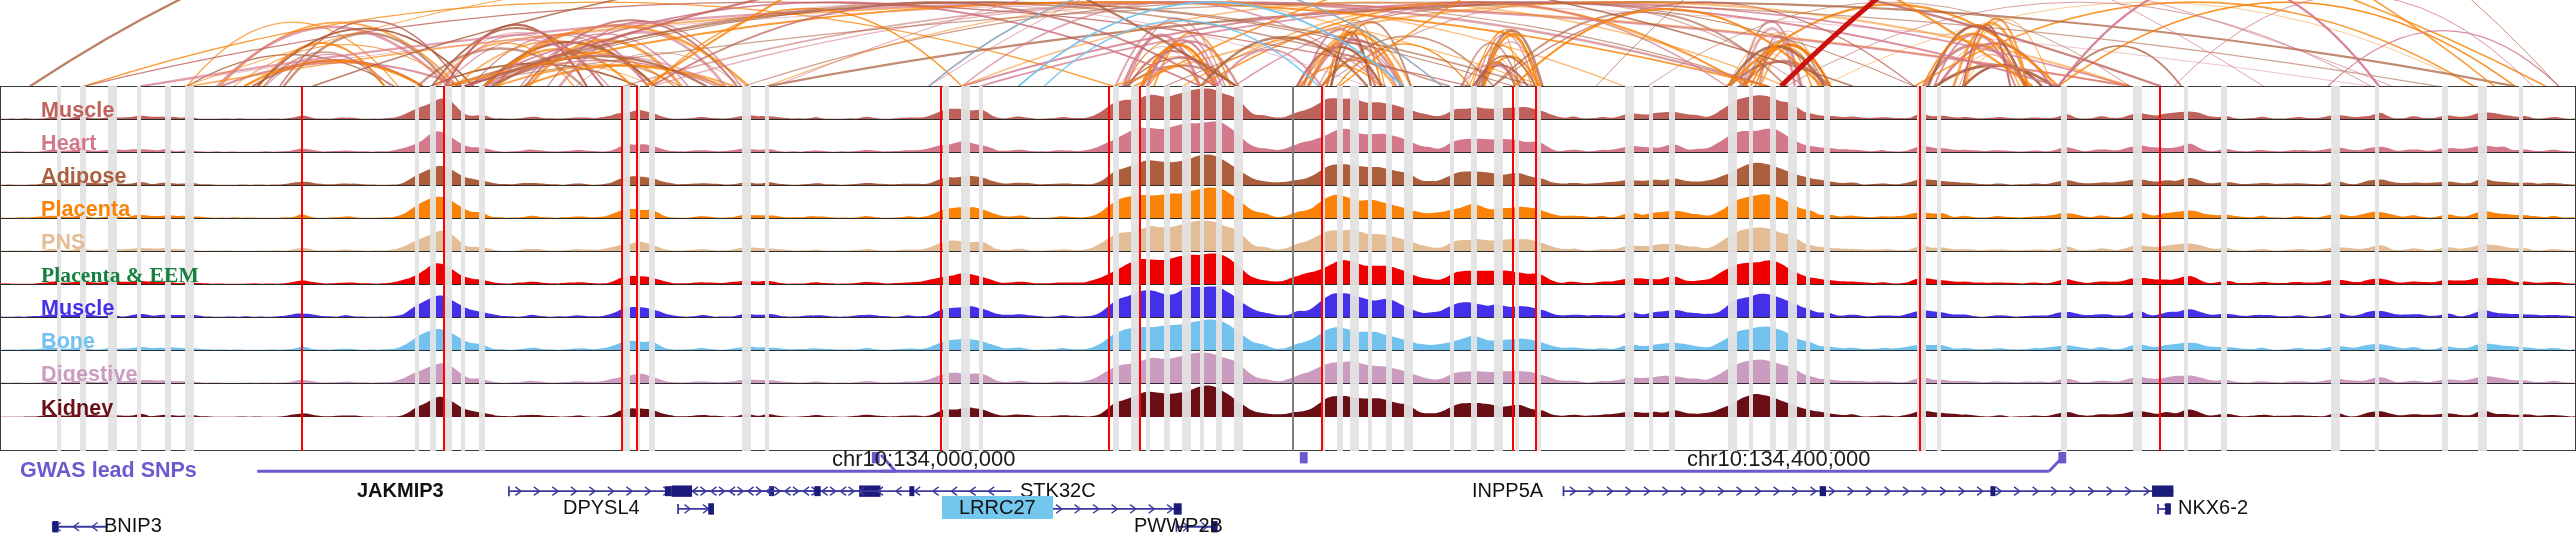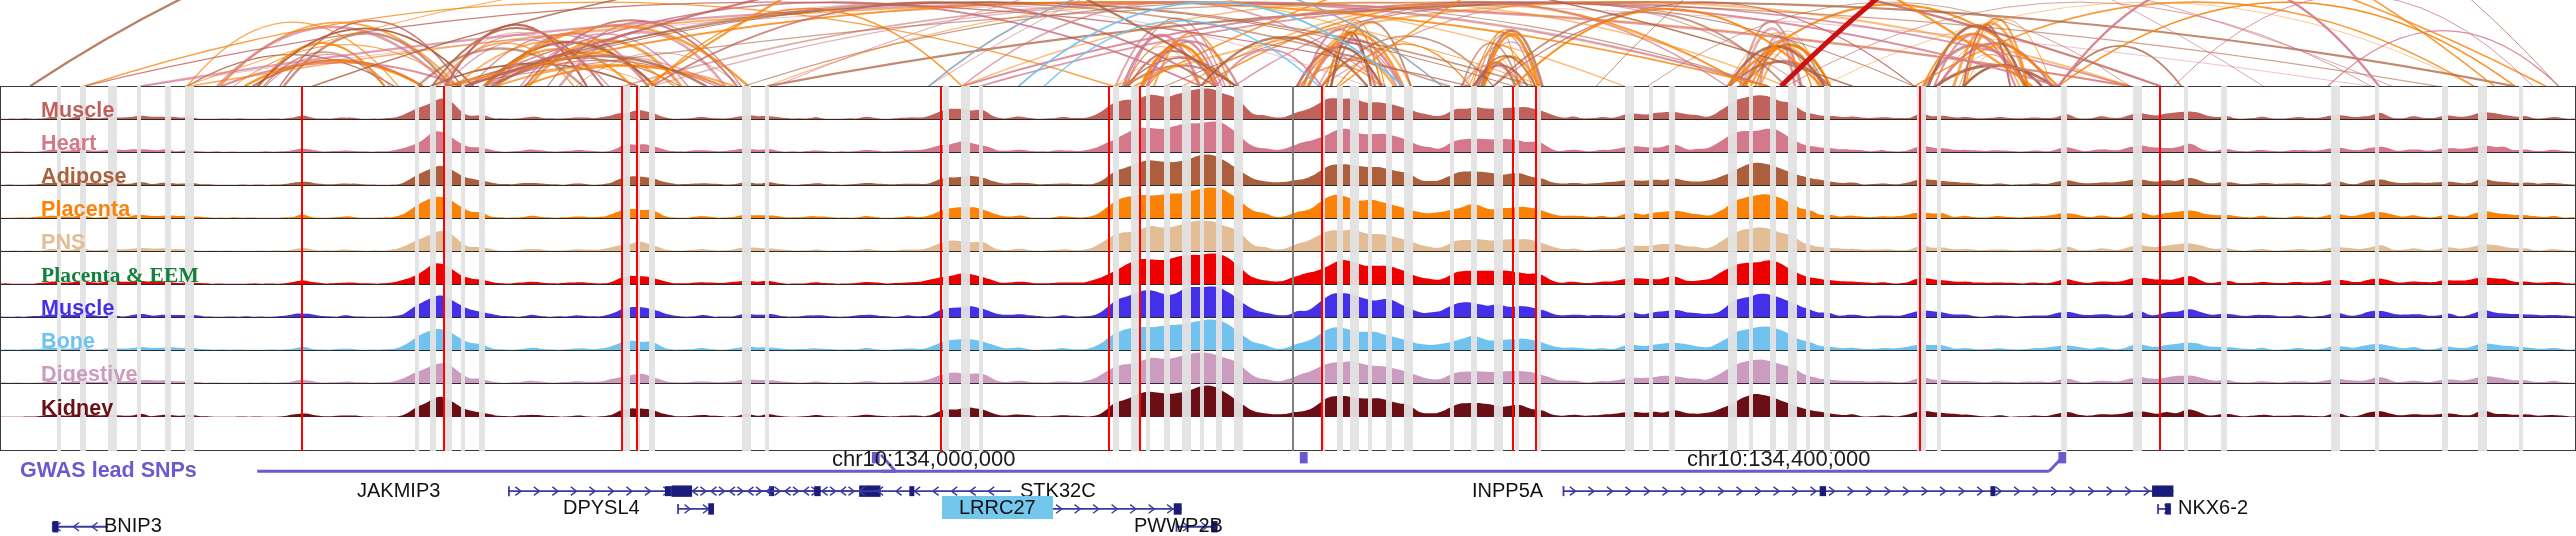--- a/index.html
+++ b/index.html
@@ -486,21 +486,21 @@
         <rect x="2786.76" y="48" width="7" height="14" fill="#1b1b7a"></rect>
         <line x1="3022.2000000000003" y1="80" x2="3040.2000000000003" y2="80" stroke="#3b3b9e" stroke-width="2.5"></line>
         <line x1="3022.2000000000003" y1="73" x2="3022.2000000000003" y2="87" stroke="#3b3b9e" stroke-width="2.5"></line>
         <path d="M 3031.2000000000003 74 L 3039.2000000000003 80 L 3031.2000000000003 86" fill="none" stroke="#3b3b9e" stroke-width="2"></path>
         <rect x="3032.2000000000003" y="72" width="8" height="16" fill="#1b1b7a"></rect>
       </svg>
   <span class="gwas-label" style="left: 20px; top: 5.7px;">GWAS lead SNPs</span>
       <span class="coord-label" style="left: 832px; top: -5.7px;">chr10:134,000,000</span>
       <span class="coord-label" style="left: 1687px; top: -5.7px;">chr10:134,400,000</span>
       <span class="gene-name" style="left: 104px; top: 62px;">BNIP3</span>
-      <span class="gene-name" style="left: 357px; top: 26.5px;">JAKMIP3</span>
+      <span class="gene-name" style="left: 357px; top: 26.5px; font-weight: bold;">JAKMIP3</span>
       <span class="gene-name" style="left: 563px; top: 44px;">DPYSL4</span>
       <span class="gene-name" style="left: 1020px; top: 26.5px;">STK32C</span>
       <span class="gene-name hl" style="left: 942px; top: 44px;">LRRC27</span>
       <span class="gene-name" style="left: 1134px; top: 62px;">PWWP2B</span>
       <span class="gene-name" style="left: 1472px; top: 26.5px;">INPP5A</span>
       <span class="gene-name" style="left: 2178px; top: 44px;">NKX6-2</span>
     </div>
 
 </div>
 

